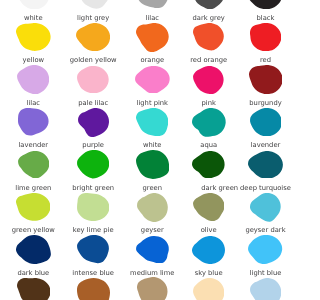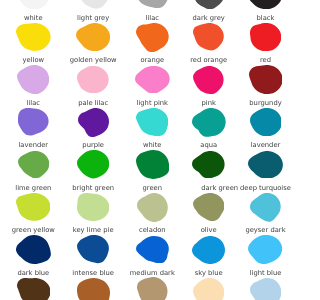--- a/index.html
+++ b/index.html
@@ -175,21 +175,21 @@
   <div class="cell">
     <svg class="blob" style="left:77.00px;top:193.05px;width:32.4px;height:28.1px" viewBox="0 0 100 100" preserveAspectRatio="none">
         <path d="M99.7,46.0C100.3,51.4 100.0,57.4 98.6,62.8C97.2,68.2 94.7,73.8 91.5,78.5C88.2,83.2 83.8,87.6 79.1,90.9C74.3,94.2 68.6,96.8 63.0,98.3C57.4,99.8 51.2,100.3 45.5,99.8C39.9,99.3 34.0,97.7 29.0,95.5C24.0,93.3 19.2,90.0 15.4,86.4C11.5,82.9 8.2,78.5 5.8,74.1C3.4,69.7 1.7,64.8 0.8,60.2C-0.1,55.5 0.2,50.7 0.3,46.0C0.4,41.4 1.0,37.0 1.6,32.1C2.2,27.2 1.7,21.2 3.8,16.5C5.8,11.7 9.6,6.5 14.0,3.8C18.4,1.1 24.8,0.3 30.1,0.0C35.4,-0.2 40.6,1.5 45.5,2.1C50.4,2.7 55.0,2.6 59.7,3.7C64.4,4.7 69.2,6.2 73.6,8.5C77.9,10.8 82.3,13.9 85.9,17.5C89.5,21.2 92.8,25.6 95.1,30.4C97.4,35.1 99.1,40.6 99.7,46.0Z" fill="#C2DE93"></path>
       </svg>
     <div class="lbl" style="left:43.20px;top:227.02px;width:100px">key lime pie</div>
   </div>
   <div class="cell">
     <svg class="blob" style="left:136.90px;top:192.65px;width:30.8px;height:28.9px" viewBox="0 0 100 100" preserveAspectRatio="none">
         <path d="M100.0,48.4C100.1,54.3 99.3,60.7 97.6,66.3C95.9,71.9 93.1,77.5 89.8,82.0C86.5,86.5 82.2,90.5 77.8,93.4C73.4,96.3 68.3,98.2 63.5,99.2C58.7,100.2 53.6,100.2 49.0,99.4C44.3,98.6 39.7,96.8 35.7,94.5C31.7,92.2 28.1,89.1 25.0,85.8C21.9,82.4 19.9,78.3 17.2,74.6C14.5,70.8 11.3,67.6 8.6,63.2C5.8,58.9 1.7,53.7 0.6,48.4C-0.4,43.1 0.2,36.2 2.3,31.3C4.4,26.4 9.3,22.2 13.2,19.1C17.1,15.9 21.9,14.7 25.8,12.4C29.7,10.0 32.6,7.0 36.5,5.1C40.4,3.1 44.6,1.4 49.0,0.6C53.3,-0.1 58.1,-0.3 62.7,0.6C67.2,1.5 72.1,3.1 76.4,5.7C80.6,8.3 84.9,11.9 88.3,16.1C91.7,20.3 94.7,25.5 96.6,30.9C98.6,36.3 99.8,42.5 100.0,48.4Z" fill="#BCC28F"></path>
       </svg>
-    <div class="lbl" style="left:102.30px;top:227.02px;width:100px">celadon</div>
+    <div class="lbl" style="left:102.30px;top:227.02px;width:100px">geyser</div>
   </div>
   <div class="cell">
     <svg class="blob" style="left:192.95px;top:193.00px;width:31.5px;height:28.2px" viewBox="0 0 100 100" preserveAspectRatio="none">
         <path d="M99.8,50.1C99.4,55.2 97.7,60.2 95.9,64.9C94.0,69.5 91.3,73.6 88.8,78.0C86.2,82.4 84.1,87.8 80.4,91.4C76.7,95.0 71.5,98.6 66.4,99.6C61.4,100.6 55.2,99.0 50.4,97.3C45.5,95.6 41.4,92.1 37.4,89.6C33.5,87.2 29.8,85.4 26.5,82.8C23.1,80.2 20.1,77.2 17.4,73.9C14.7,70.6 12.9,67.0 10.5,63.0C8.0,59.0 4.4,54.9 2.7,50.1C1.0,45.2 -0.6,39.0 0.5,34.0C1.5,29.0 5.4,24.0 9.0,20.3C12.6,16.6 17.8,14.4 22.2,11.6C26.6,8.9 30.6,5.8 35.2,3.9C39.9,2.0 45.2,0.5 50.3,0.1C55.5,-0.2 61.1,0.2 66.1,1.6C71.2,3.0 76.4,5.5 80.7,8.5C85.0,11.6 89.0,15.7 92.0,20.0C94.9,24.3 97.2,29.5 98.6,34.5C99.9,39.5 100.3,45.1 99.8,50.1Z" fill="#92955E"></path>
       </svg>
     <div class="lbl" style="left:158.70px;top:227.02px;width:100px">olive</div>
   </div>
   <div class="cell">
     <svg class="blob" style="left:250.15px;top:192.65px;width:30.7px;height:28.9px" viewBox="0 0 100 100" preserveAspectRatio="none">
         <path d="M99.8,50.8C99.4,56.3 98.0,61.9 95.9,66.7C93.8,71.5 90.5,75.7 87.5,79.8C84.5,84.0 81.5,88.3 77.8,91.6C74.0,94.9 69.6,98.8 65.0,99.7C60.4,100.5 54.6,98.5 50.2,96.8C45.7,95.2 41.9,92.2 38.3,89.9C34.6,87.6 31.4,85.6 28.2,83.1C25.0,80.6 22.4,77.9 18.9,75.0C15.4,72.1 10.4,69.7 7.3,65.6C4.2,61.6 0.9,56.0 0.2,50.8C-0.5,45.6 0.8,39.2 3.1,34.5C5.3,29.8 10.3,26.2 13.9,22.8C17.6,19.3 21.2,16.7 25.0,13.7C28.7,10.8 32.1,7.3 36.3,5.1C40.5,2.9 45.3,1.1 50.1,0.4C55.0,-0.2 60.3,-0.1 65.3,1.0C70.2,2.2 75.3,4.4 79.7,7.3C84.0,10.3 88.2,14.4 91.3,18.8C94.4,23.3 96.9,28.7 98.3,34.1C99.8,39.4 100.3,45.4 99.8,50.8Z" fill="#4FC1DA"></path>
@@ -205,21 +205,21 @@
   <div class="cell">
     <svg class="blob" style="left:77.25px;top:235.48px;width:31.9px;height:28.2px" viewBox="0 0 100 100" preserveAspectRatio="none">
         <path d="M99.9,50.9C99.6,56.1 97.9,61.2 96.4,66.2C94.9,71.3 93.5,76.4 90.9,81.1C88.4,85.9 85.5,91.5 81.3,94.6C77.2,97.8 71.1,99.6 65.9,100.0C60.7,100.4 55.0,98.2 50.2,96.9C45.4,95.6 41.1,94.2 36.9,92.4C32.7,90.6 28.7,88.6 25.2,85.9C21.6,83.3 18.5,79.9 15.7,76.4C13.0,72.8 10.9,68.9 8.5,64.7C6.2,60.4 3.1,55.9 1.8,50.9C0.5,45.9 -0.5,39.6 0.6,34.5C1.8,29.4 5.1,24.2 8.6,20.3C12.1,16.3 17.2,13.7 21.6,11.0C26.0,8.2 30.3,5.5 35.1,3.7C39.8,1.9 45.0,0.4 50.2,0.1C55.3,-0.2 60.8,0.3 65.8,1.8C70.9,3.2 76.0,5.7 80.2,8.8C84.5,11.9 88.5,16.0 91.5,20.3C94.5,24.7 96.9,29.9 98.3,35.0C99.7,40.1 100.2,45.7 99.9,50.9Z" fill="#0B4C94"></path>
       </svg>
     <div class="lbl" style="left:43.20px;top:269.50px;width:100px">intense blue</div>
   </div>
   <div class="cell">
     <svg class="blob" style="left:135.90px;top:235.83px;width:32.8px;height:27.5px" viewBox="0 0 100 100" preserveAspectRatio="none">
         <path d="M99.8,51.7C99.4,56.8 97.7,61.5 96.6,66.7C95.5,71.9 95.5,77.9 93.4,82.8C91.2,87.8 88.0,93.7 83.7,96.5C79.4,99.3 72.9,99.9 67.7,99.6C62.6,99.3 57.5,96.2 53.0,94.8C48.5,93.4 44.7,92.7 40.9,91.1C37.0,89.5 33.3,87.6 30.0,85.2C26.7,82.7 24.2,79.4 21.0,76.3C17.8,73.1 14.1,70.3 10.7,66.2C7.3,62.1 2.1,56.9 0.8,51.7C-0.6,46.4 0.5,39.4 2.8,34.5C5.1,29.6 10.9,26.1 14.8,22.4C18.6,18.7 22.0,15.3 25.9,12.2C29.8,9.1 33.8,5.8 38.3,3.8C42.8,1.8 48.0,0.4 53.0,0.1C58.0,-0.2 63.4,0.4 68.2,1.9C73.1,3.4 78.0,6.0 82.1,9.2C86.2,12.4 89.9,16.7 92.7,21.1C95.5,25.6 97.6,30.8 98.8,35.9C99.9,41.0 100.1,46.6 99.8,51.7Z" fill="#0763D4"></path>
       </svg>
-    <div class="lbl" style="left:102.30px;top:269.50px;width:100px">medium dark</div>
+    <div class="lbl" style="left:102.30px;top:269.50px;width:100px">medium lime</div>
   </div>
   <div class="cell">
     <svg class="blob" style="left:192.20px;top:235.58px;width:33.0px;height:28.0px" viewBox="0 0 100 100" preserveAspectRatio="none">
         <path d="M100.0,50.3C100.0,56.1 98.9,62.4 97.0,67.9C95.2,73.3 92.2,78.7 88.8,83.0C85.4,87.3 81.0,91.1 76.7,93.8C72.3,96.5 67.3,98.4 62.5,99.3C57.8,100.2 52.7,100.2 48.2,99.4C43.6,98.7 39.1,97.0 35.1,94.9C31.2,92.7 27.8,89.6 24.3,86.7C20.9,83.8 17.8,80.9 14.4,77.4C11.1,74.0 6.6,70.6 4.2,66.1C1.8,61.6 -0.1,55.5 0.0,50.3C0.2,45.0 2.6,39.2 5.1,34.7C7.6,30.3 11.8,27.0 15.0,23.5C18.2,20.0 20.8,16.6 24.2,13.5C27.5,10.5 31.0,7.4 35.0,5.2C39.0,3.0 43.6,1.3 48.2,0.6C52.8,-0.2 57.9,-0.2 62.7,0.7C67.5,1.7 72.5,3.6 76.9,6.3C81.3,9.1 85.7,12.9 89.0,17.3C92.4,21.7 95.3,27.1 97.2,32.6C99.0,38.1 100.0,44.4 100.0,50.3Z" fill="#0D95DB"></path>
       </svg>
     <div class="lbl" style="left:158.70px;top:269.50px;width:100px">sky blue</div>
   </div>
   <div class="cell">
     <svg class="blob" style="left:248.40px;top:235.03px;width:34.2px;height:29.1px" viewBox="0 0 100 100" preserveAspectRatio="none">
         <path d="M99.8,51.9C99.3,57.3 97.7,62.9 95.5,67.7C93.3,72.6 90.0,77.1 86.4,80.8C82.9,84.4 78.5,87.3 74.2,89.8C70.0,92.3 65.5,94.2 60.9,95.9C56.3,97.6 51.4,99.8 46.6,99.9C41.8,100.1 36.3,98.8 32.1,96.6C27.9,94.3 24.5,90.0 21.5,86.5C18.4,83.0 16.3,79.3 13.8,75.7C11.2,72.1 8.4,69.0 6.2,65.0C3.9,61.0 1.3,56.5 0.5,51.9C-0.2,47.3 0.2,41.9 1.7,37.4C3.1,32.9 6.3,28.8 9.2,24.8C12.0,20.9 15.1,17.0 18.8,13.7C22.5,10.4 26.6,7.1 31.3,4.9C35.9,2.6 41.3,0.9 46.6,0.3C51.9,-0.3 57.8,-0.0 63.1,1.2C68.5,2.5 74.0,4.8 78.7,7.9C83.3,11.0 87.7,15.2 91.0,19.8C94.3,24.3 96.9,29.8 98.4,35.2C99.8,40.5 100.3,46.5 99.8,51.9Z" fill="#41C3F9"></path>

